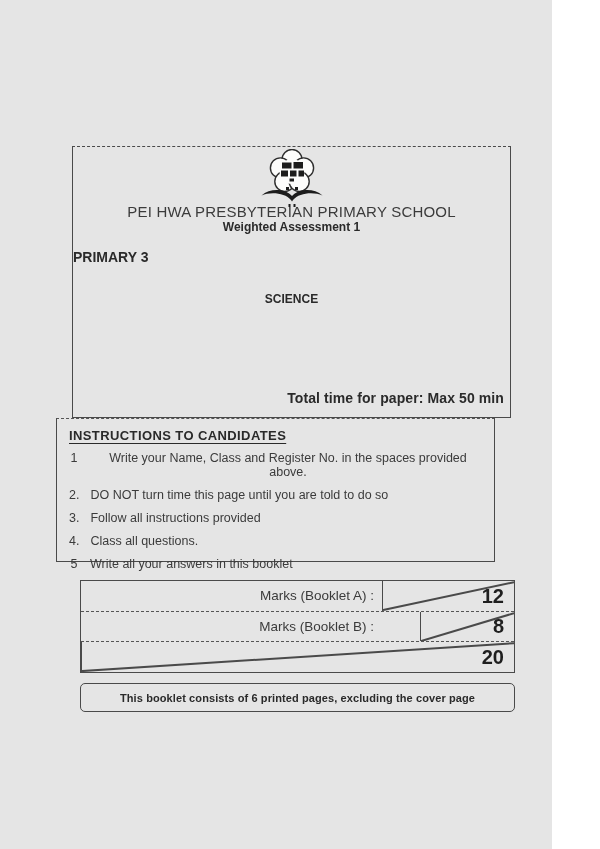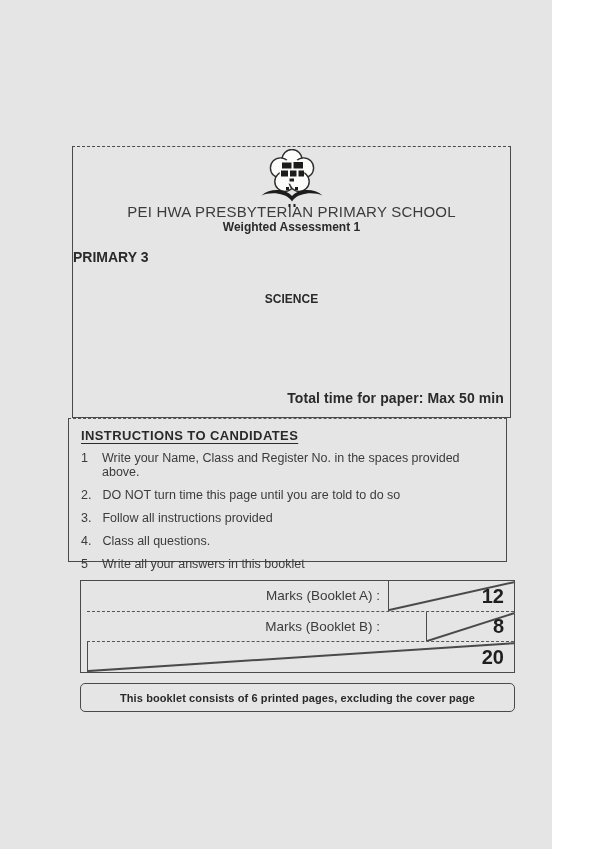--- a/index.html
+++ b/index.html
@@ -40,39 +40,39 @@
     position:absolute; top:117px; left:0; width:100%;
     text-align:center; font-size:12px; font-weight:bold; color:#2a2a2a;margin-top:28px;
   }
   .total-time {
     position:absolute; right:6px; bottom:11px;
     font-size:14px; font-weight:bold; color:#2a2a2a; letter-spacing:.1px;
   }
 
   
   .instructions-box {
-    position:absolute; left:68px; top:418px; width:439px; height:144px;
-    border:1px solid #4a4a4a; border-top:1px dashed #555555;
+    position:absolute; left:56px; top:418px; width:439px; height:144px;
+    border:1px solid #4a4a4a; border-top:1px dashed #555555;text-align:center;
   }
   .instr-heading {
     position:absolute; left:12px; top:9px;
     font-size:13px; font-weight:bold; letter-spacing:.4px;
     text-decoration:underline; text-underline-offset:3px; color:#2a2a2a;
   }
   .instr-items { position:absolute; left:12px; top:33px; right:8px; }
   .instr-item {
     display:flex; gap:11px; margin-bottom:9.5px;
     font-size:12.5px; color:#3b3b3b; line-height:13.5px;
   }
   .instr-num { min-width:10px; }
 
   
   .marks-table {
     position:absolute; left:80px; top:580px; width:435px; height:93px;
-    border:1px solid #4a4a4a; display:flex; flex-direction:column;padding-left:6px;
+    border:1px solid #4a4a4a; display:flex; flex-direction:column;
   }
   .marks-row { flex:1; display:flex; }
   .marks-row + .marks-row { border-top:1px dashed #555555;gap:38px; }
   .marks-label {
     width:301px; display:flex; align-items:center; justify-content:flex-end;
     padding-right:8px; font-size:13.5px; color:#3b3b3b; white-space:nowrap;
   }
   .marks-score { flex:1; position:relative; border-left:1px solid #4a4a4a; }
   .marks-score svg { position:absolute; inset:0; width:100%; height:100%; }
   .marks-value {

